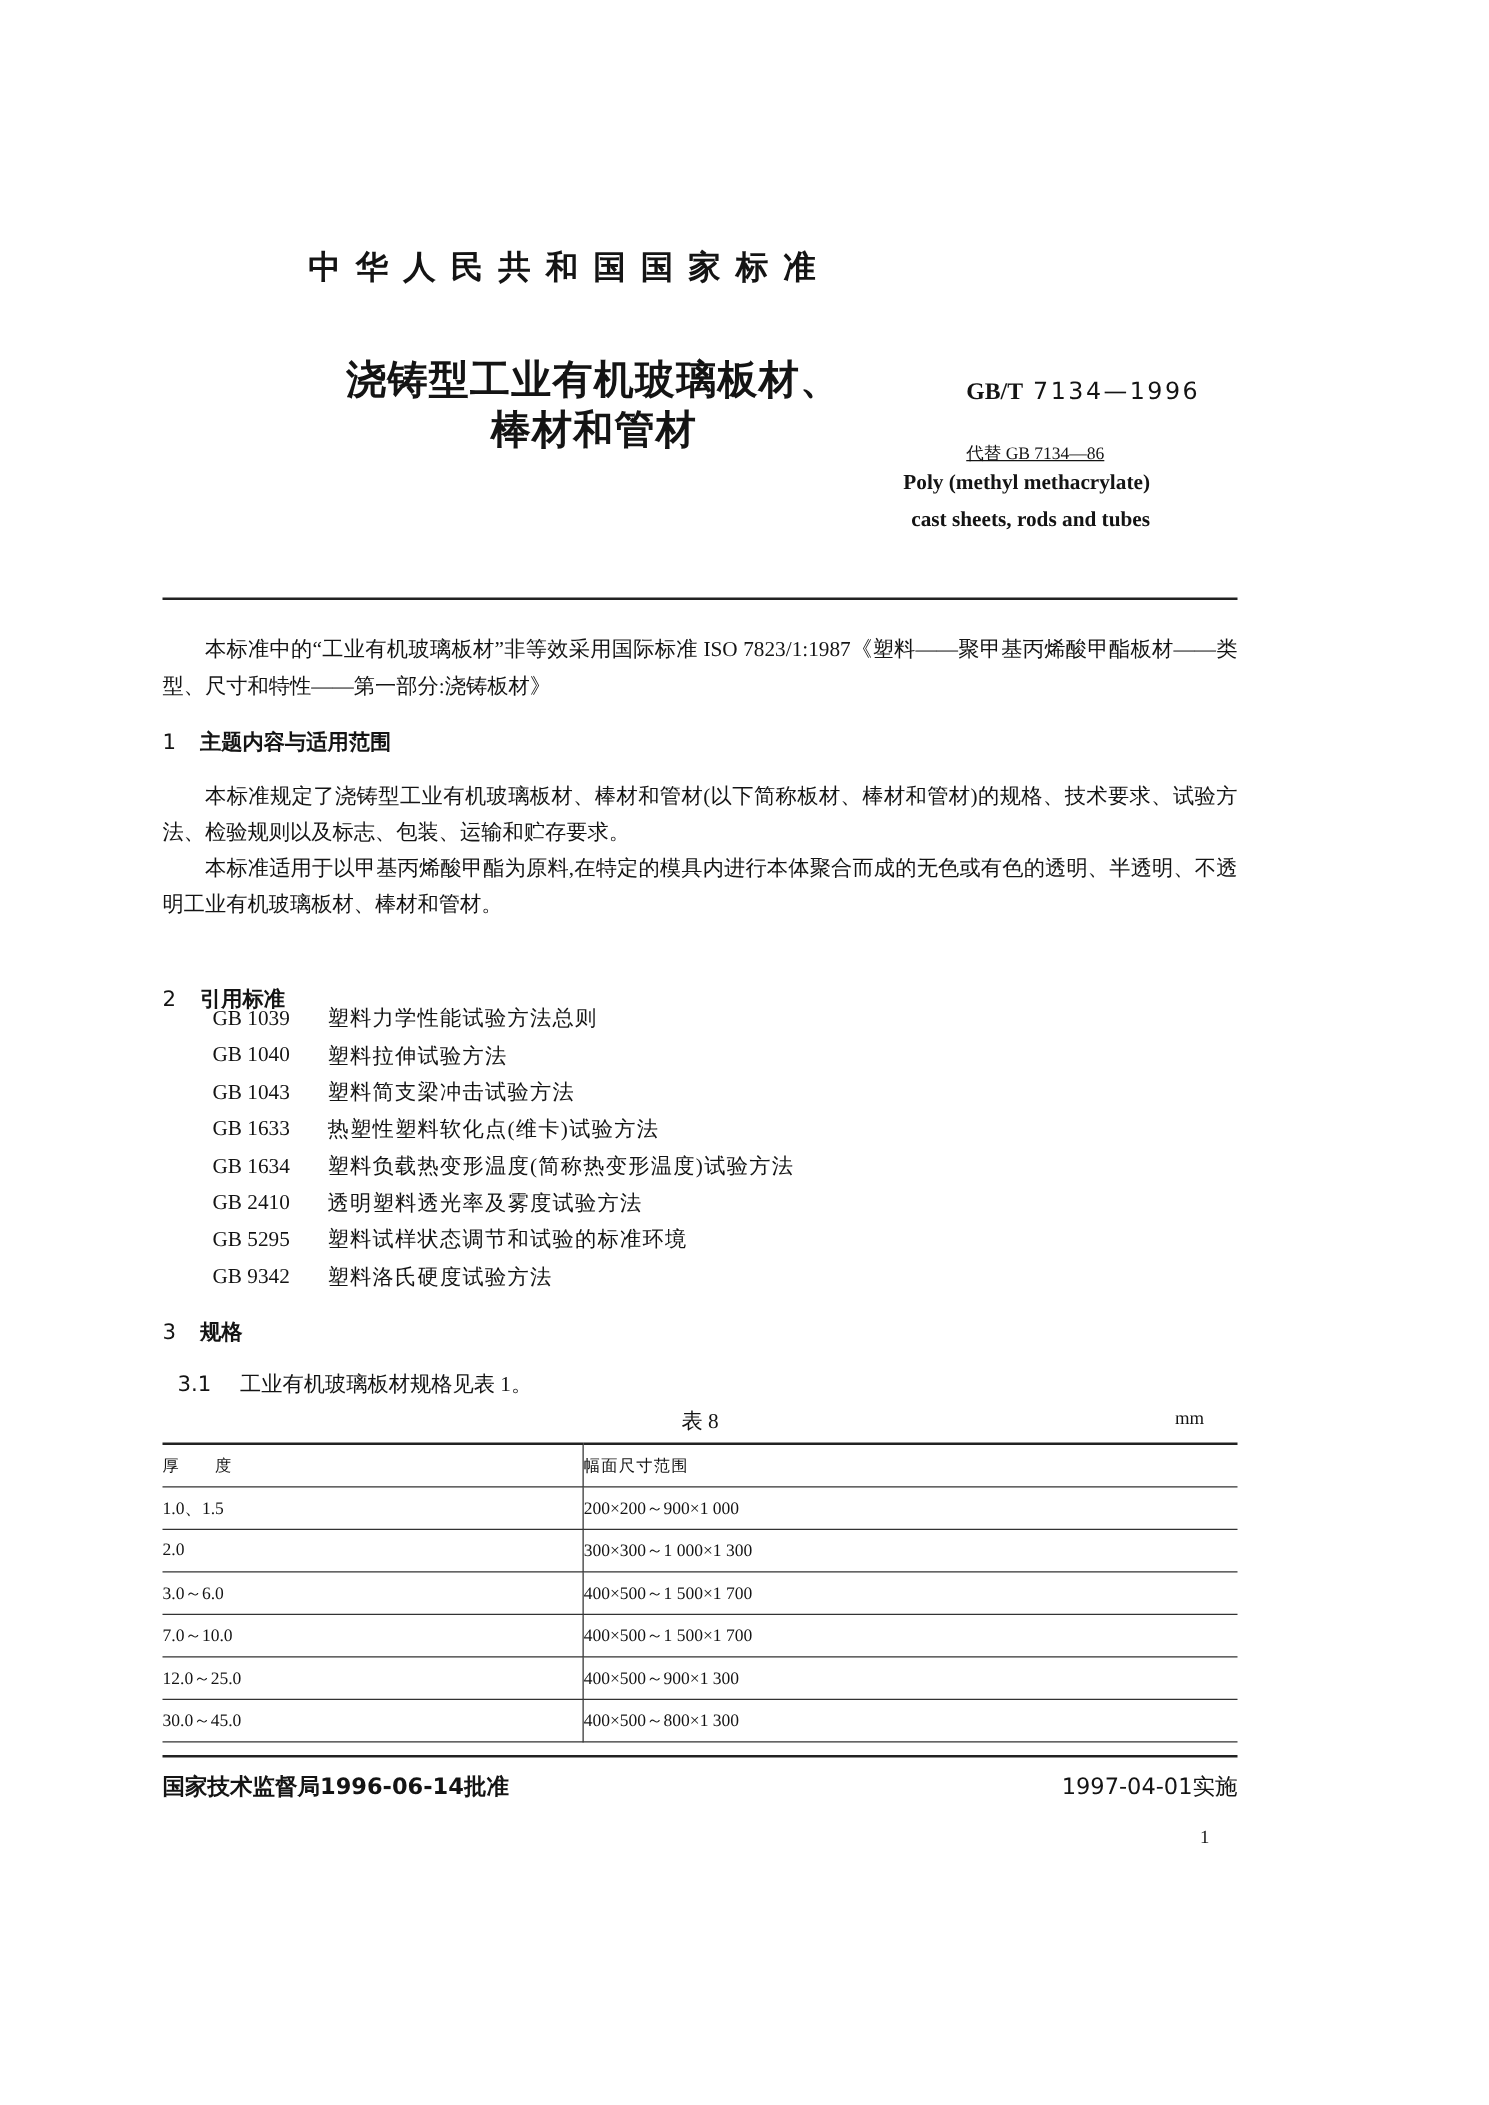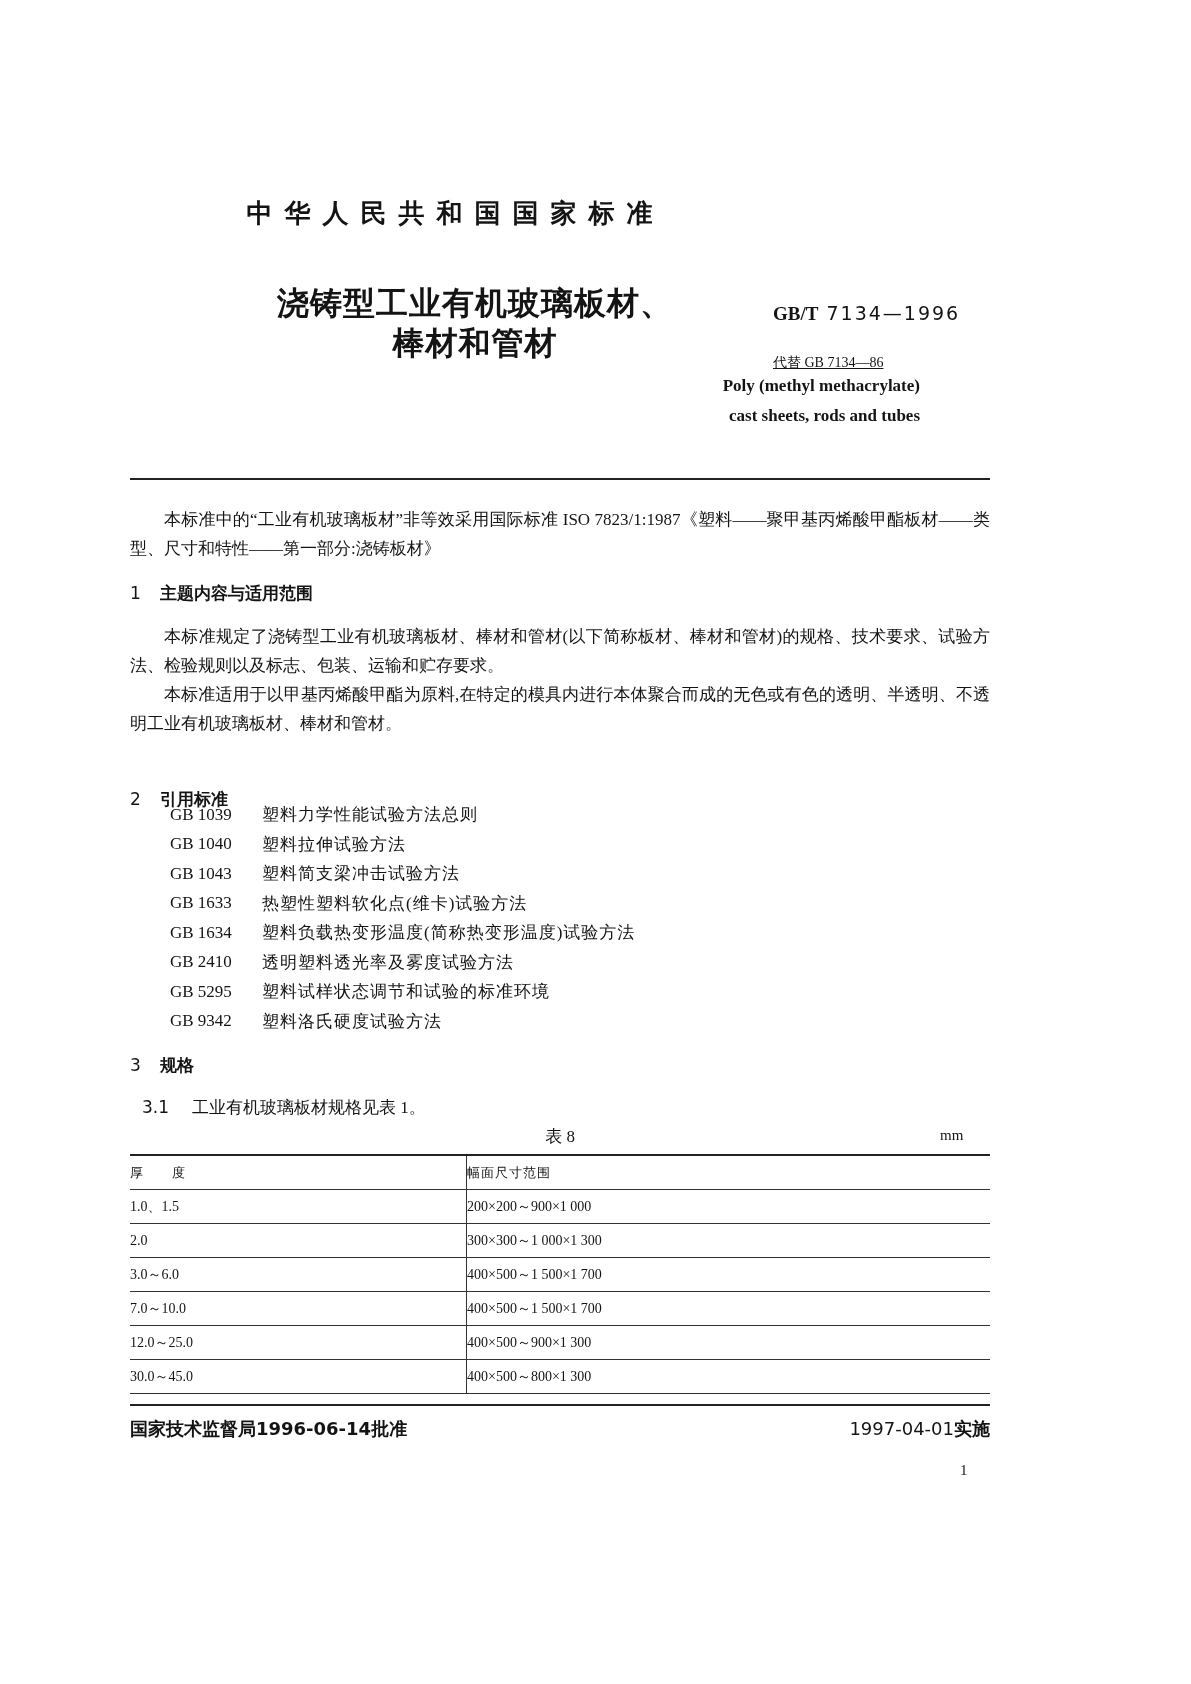--- a/index.html
+++ b/index.html
@@ -70,21 +70,21 @@
     height: 33px; padding: 0; text-align: left; vertical-align: middle;
     border-bottom: 1.5px solid #333; font-weight: normal;
   }
   #spec-table thead th { border-top: 2px solid #222; font-size: 13px; letter-spacing: 1px; }
   #spec-table .col1 { width: 336px; border-right: 1.5px solid #333; }
   #spec-table tbody tr:last-child td { border-bottom: 1.5px solid #333; }
 
   #footer-rule { left: 130px; width: 860px; top: 1404px; border-top: 2px solid #222; }
   #approval-text { left: 130px; top: 1417px; font-size: 18px; font-weight: bold; }
   #effective-text { left: 0; width: 990px; text-align: right; top: 1417px; font-size: 18px; }
-  #effective-text .b { font-weight: bold; }
+  #effective-text .b { font-weight: normal; }
   #page-number { left: 960px; top: 1462px; font-size: 15px; }
 </style>
 </head>
 <body>
 
 <div class="abs sans" id="national-standard-header">中华人民共和国国家标准</div>
 
 <div class="abs title-cn sans" id="title-line-1">浇铸型工业有机玻璃板材、</div>
 <div class="abs title-cn sans" id="title-line-2">棒材和管材</div>
 

